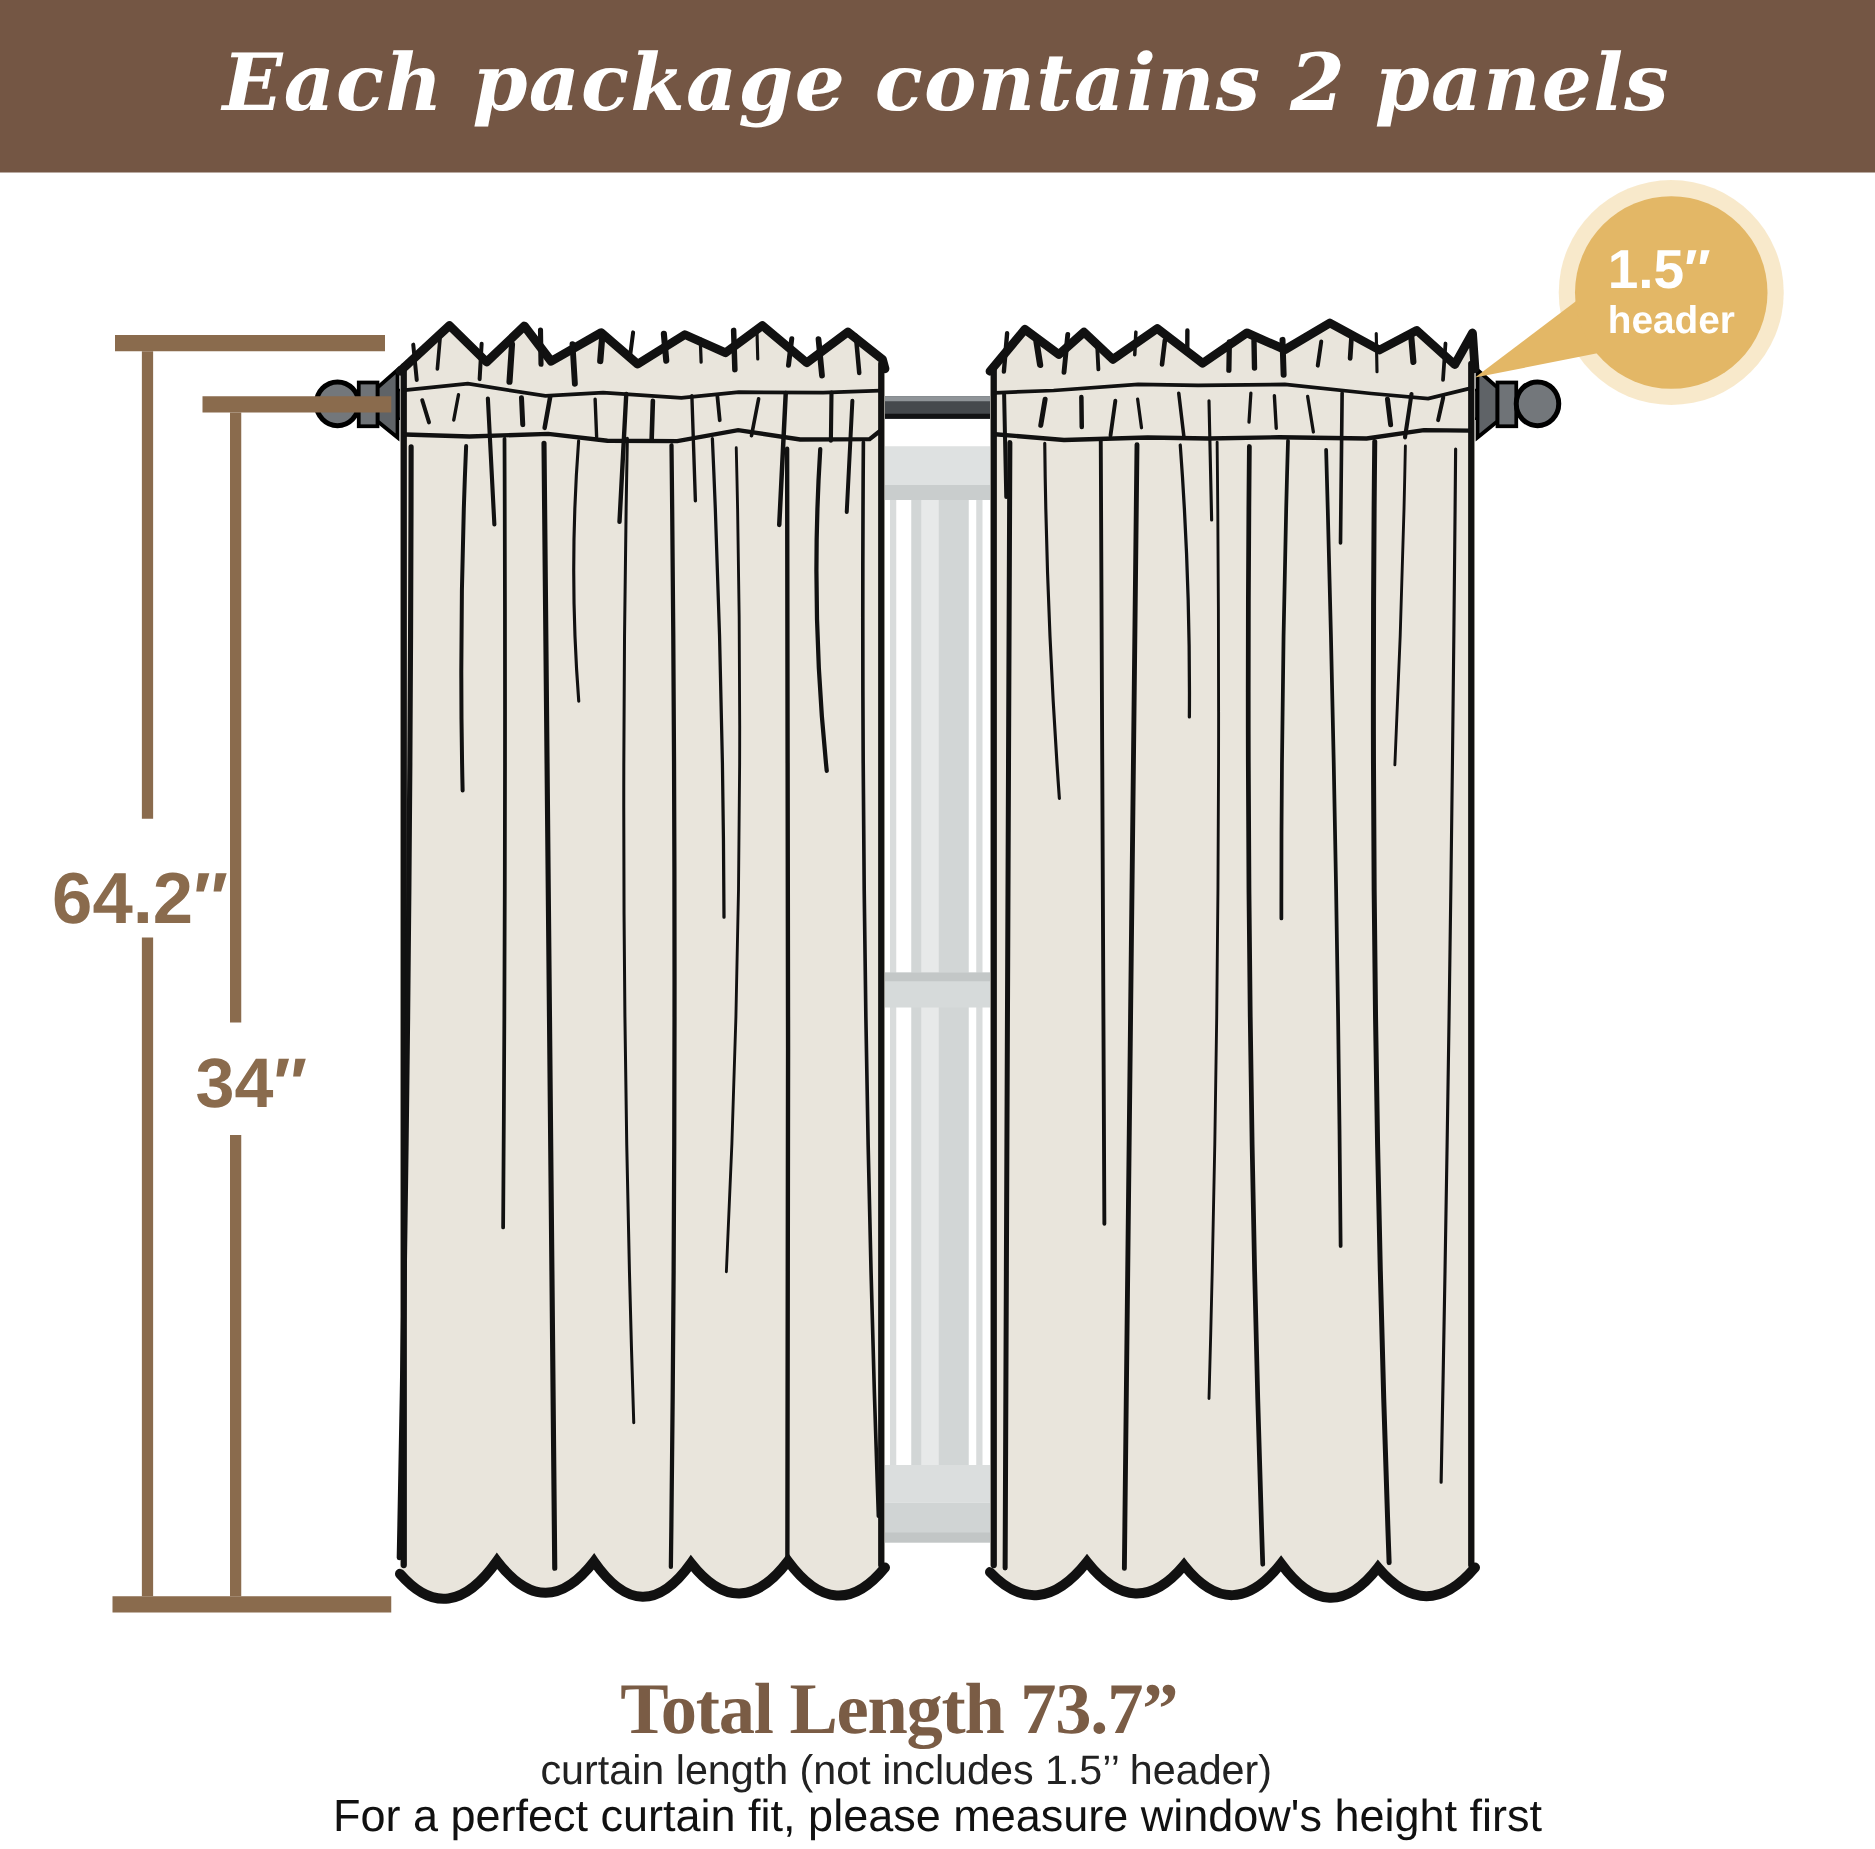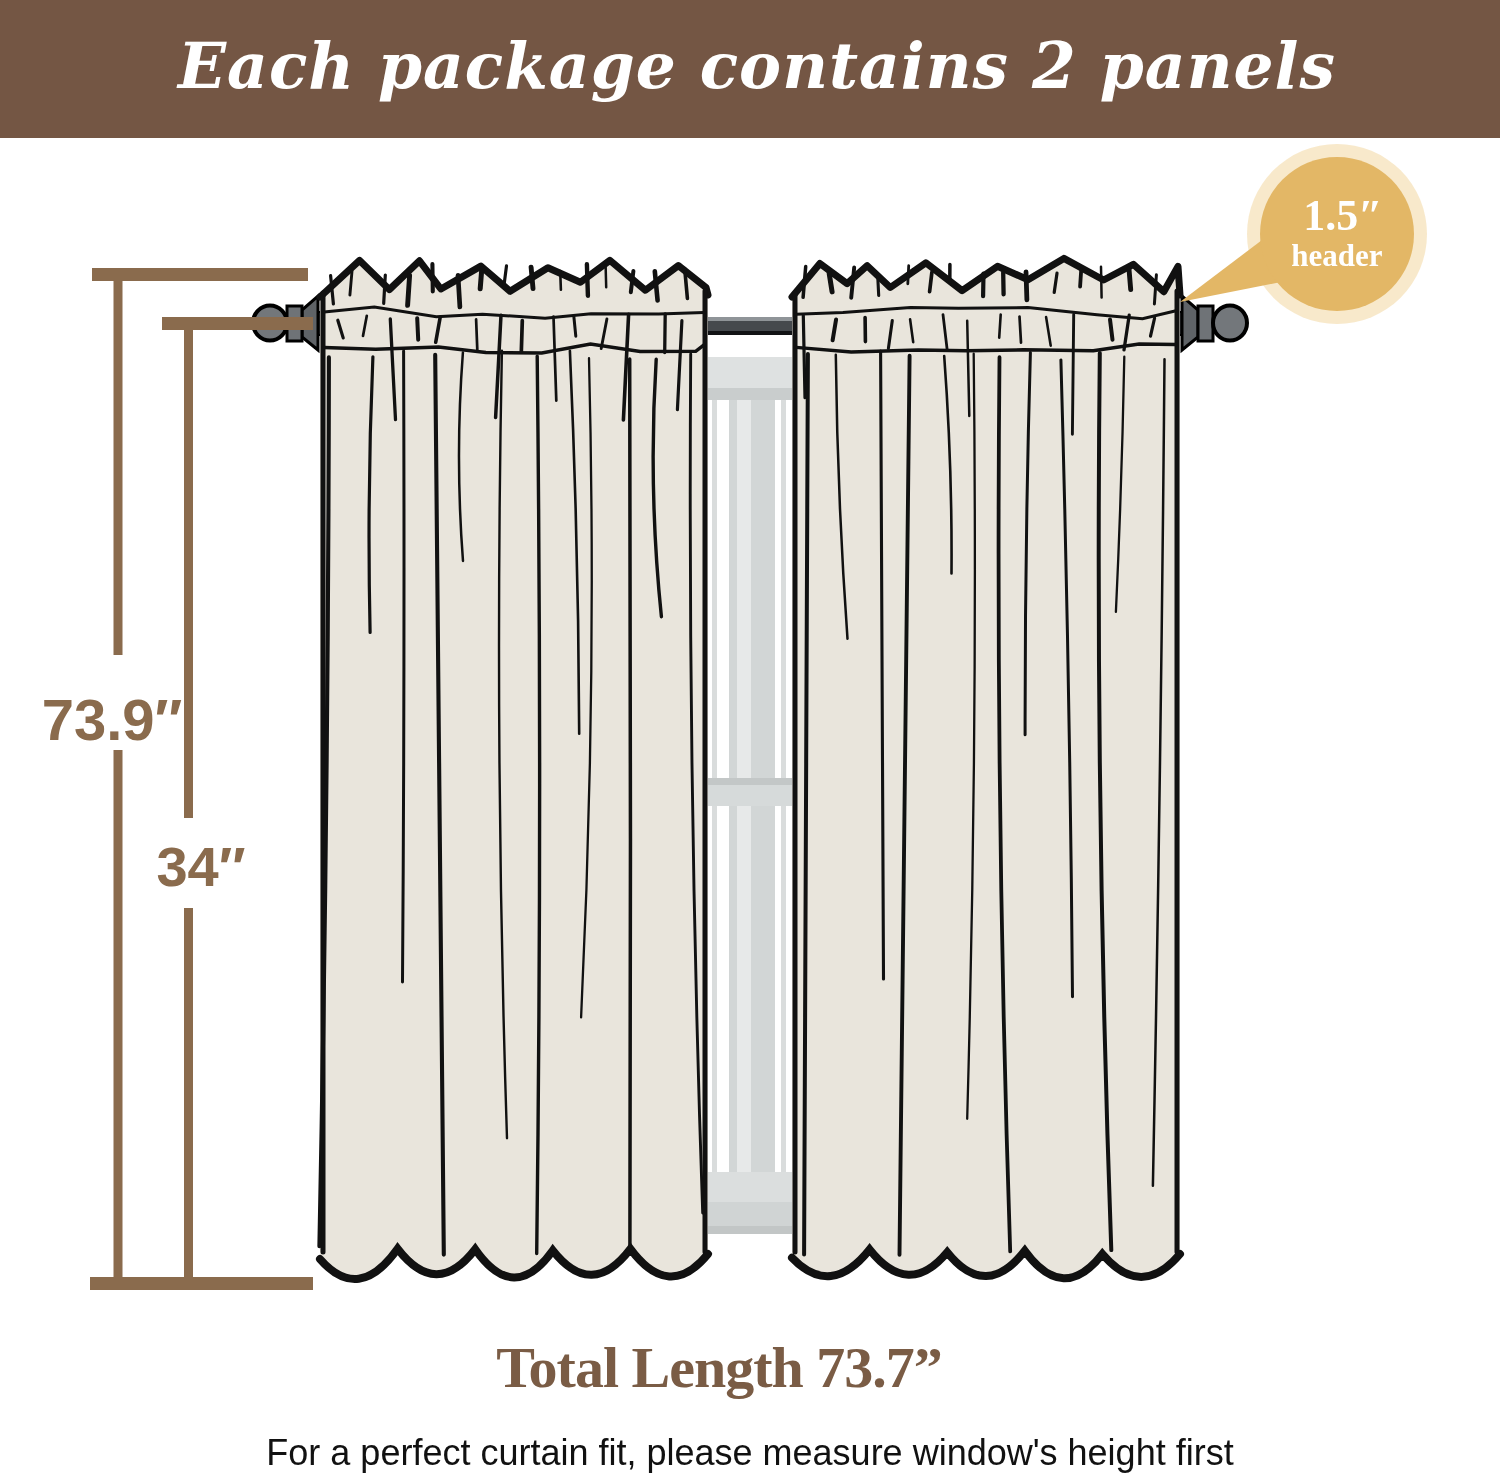--- a/index.html
+++ b/index.html
@@ -8,21 +8,21 @@
   .banner{position:absolute;left:0;top:0;width:1500px;height:138px;background:#745644;padding-left:14px;}
   .banner-title{position:absolute;left:50%;top:50%;transform:translate(-50%,-54%);
     white-space:nowrap;color:#ffffff;font-family:"DejaVu Serif","Liberation Serif",serif;
     font-style:italic;font-weight:bold;font-size:63px;letter-spacing:1px;}
   .art{position:absolute;left:0;top:0;width:1500px;height:1479px;display:block;}
   .mlabel{position:absolute;transform:translate(-50%,-50%);color:#8A6B4D;font-weight:bold;
     white-space:nowrap;font-family:"Liberation Sans",sans-serif;}
   .mlabel.l555{left:112px;top:719px;font-size:58px;}
   .mlabel.l54{left:201px;top:866px;font-size:56px;}
   .badge-text{position:absolute;left:1337px;top:233px;transform:translate(-50%,-50%);
-    text-align:right;color:#ffffff;font-weight:bold;line-height:1.06;white-space:nowrap;font-family:Liberation Serif, serif;}
+    text-align:left;color:#ffffff;font-weight:bold;line-height:1.06;white-space:nowrap;}
   .badge-text .b1{font-size:44px;}
   .badge-text .b2{font-size:31px;}
   .footer-title{position:absolute;left:719px;top:1367px;transform:translate(-50%,-50%);
     white-space:nowrap;color:#7A5C45;font-family:"Liberation Serif",serif;font-weight:bold;
     font-size:58px;letter-spacing:-1px;}
   .footer-sub{position:absolute;left:725px;top:1416px;transform:translate(-50%,-50%);
     white-space:nowrap;color:#222222;font-size:33px;}
   .footer-note{position:absolute;left:750px;top:1453px;transform:translate(-50%,-50%);
     white-space:nowrap;color:#111111;font-size:36px;}
 </style>
@@ -180,23 +180,24 @@
       <rect x="184" y="908" width="9" height="369"></rect>
     </g>
 
     <g id="callout">
       <circle cx="1337" cy="234" r="90" fill="#F2D7A0" opacity="0.55"></circle>
       <polygon points="1180,302 1266,237 1291,280" fill="#E3B766"></polygon>
       <circle cx="1337" cy="234" r="77" fill="#E3B766"></circle>
     </g>
   </svg>
 
-  <div class="mlabel l555" style="color: rgb(138, 107, 77);">73.9″</div>
+  <div class="mlabel l555" style="color: rgb(138, 107, 77);">64.2″</div>
   <div class="mlabel l54" style="color: rgb(138, 107, 77);">34″</div>
 
   <div class="badge-text">
     <div class="b1">1.5″</div>
     <div class="b2">header</div>
   </div>
 
   <div class="footer-title" style="color: rgb(122, 92, 69);">Total Length 73.7”</div>
+  <div class="footer-sub">curtain length (not includes 1.5’’ header)</div>
   <div class="footer-note">For a perfect curtain fit, please measure window's height first</div>
 </div>
 
 </body></html>

